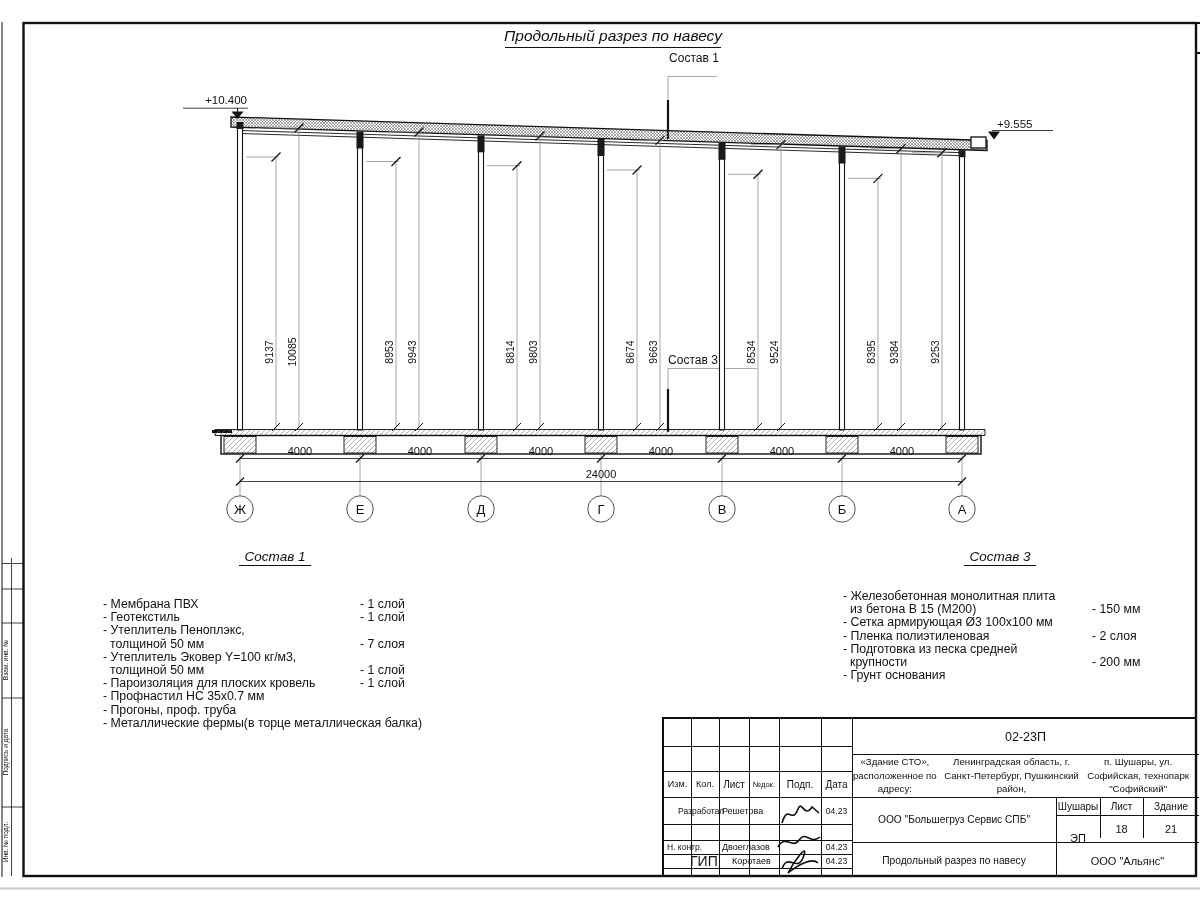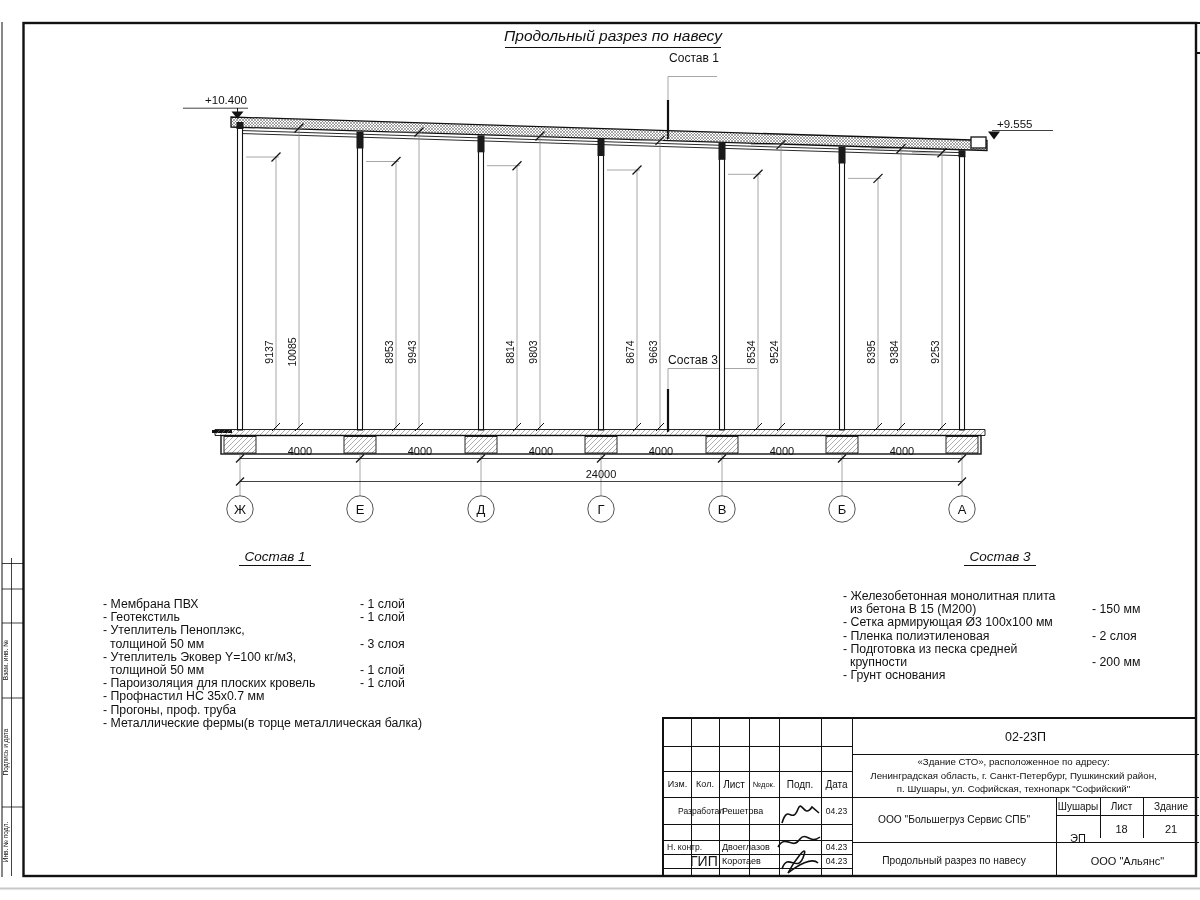--- a/index.html
+++ b/index.html
@@ -273,21 +273,21 @@
   </g>
 </svg>
 
 <div class="mhead" style="left:160px;top:549px;width:230px">
     <span>Состав 1</span>
   </div>
 <div class="mlist q1" style="left:103px;top:598px;width:380px">
   <div class="mrow"><span class="mname">- Мембрана ПВХ</span><span class="mqty">- 1 слой</span></div>
   <div class="mrow"><span class="mname">- Геотекстиль</span><span class="mqty">- 1 слой</span></div>
   <div class="mrow"><span class="mname">- Утеплитель Пеноплэкс,</span><span class="mqty"></span></div>
-  <div class="mrow"><span class="mname ind">толщиной 50 мм</span><span class="mqty">- 3 слоя</span></div>
+  <div class="mrow"><span class="mname ind">толщиной 50 мм</span><span class="mqty">- 7 слоя</span></div>
   <div class="mrow"><span class="mname">- Утеплитель Эковер Y=100 кг/м3,</span><span class="mqty"></span></div>
   <div class="mrow"><span class="mname ind">толщиной 50 мм</span><span class="mqty">- 1 слой</span></div>
   <div class="mrow"><span class="mname">- Пароизоляция для плоских кровель</span><span class="mqty">- 1 слой</span></div>
   <div class="mrow"><span class="mname">- Профнастил НС 35х0.7 мм</span><span class="mqty"></span></div>
   <div class="mrow"><span class="mname">- Прогоны, проф. труба</span><span class="mqty"></span></div>
   <div class="mrow"><span class="mname">- Металлические фермы(в торце металлическая балка)</span><span class="mqty"></span></div>
 </div>
 
 <div class="mhead" style="left:900px;top:549px;width:200px">
     <span>Состав 3</span>
@@ -331,33 +331,33 @@
   <div class="c" style="left:115px;top:52px;width:42px;height:26px;font-size:10px">Подп.</div>
   <div class="c" style="left:157px;top:52px;width:31px;height:26px;font-size:10px">Дата</div>
 
   <div class="c" style="left:1px;top:78px;width:54px;height:27px;font-size:8.5px;justify-content:flex-start;padding-left:13px">Разработал</div>
   <div class="c" style="left:55px;top:78px;width:60px;height:27px;font-size:9px;justify-content:flex-start;padding-left:3px">Решетова</div>
   <div class="c" style="left:157px;top:78px;width:31px;height:27px;font-size:8.5px">04.23</div>
   <div class="c" style="left:1px;top:121px;width:54px;height:14px;font-size:8.5px;justify-content:flex-start;padding-left:2px">Н. контр.</div>
   <div class="c" style="left:55px;top:121px;width:60px;height:14px;font-size:9px;justify-content:flex-start;padding-left:3px">Двоеглазов</div>
   <div class="c" style="left:157px;top:121px;width:31px;height:14px;font-size:8.5px">04.23</div>
   <div class="c" style="left:10px;top:135px;width:54px;height:14px;font-size:14px;justify-content:flex-start;padding-left:16px">ГИП</div>
-  <div class="c" style="left:55px;top:135px;width:60px;height:14px;font-size:9px;justify-content:flex-start;padding-left:3px">Коротаев</div>
+  <div class="c" style="left:55px;top:135px;width:60px;height:14px;font-size:9px;justify-content:flex-start;padding-left:13px">Коротаев</div>
   <div class="c" style="left:157px;top:135px;width:31px;height:14px;font-size:8.5px">04.23</div>
 
   <svg class="sig" style="left:114px;top:80px" width="44" height="30" viewBox="0 0 44 30">
     <path d="M4,24 C10,4 14,26 20,10 C24,0 26,20 34,8 L41,14" fill="none" stroke="#111" stroke-width="1.6"></path>
   </svg>
   <svg class="sig" style="left:110px;top:112px" width="50" height="46" viewBox="0 0 50 46">
     <path d="M4,16 C12,2 18,20 26,8 C32,0 36,14 46,6" fill="none" stroke="#111" stroke-width="1.6"></path>
     <path d="M8,38 C14,20 24,44 30,24 C34,12 20,30 14,42 C24,34 38,26 44,32" fill="none" stroke="#111" stroke-width="1.6"></path>
   </svg>
 
   <div class="c" style="left:188px;top:0;width:347px;height:35px;font-size:12.5px">02-23П</div>
-  <div class="c" style="left:176px;top:35px;width:347px;height:43px;font-size:9.7px;flex-direction:column;line-height:13.5px">
+  <div class="c" style="left:184px;top:35px;width:347px;height:43px;font-size:9.7px;flex-direction:row;line-height:13.5px">
     <span>«Здание СТО», расположенное по адресу:</span>
     <span>Ленинградская область, г. Санкт-Петербург, Пушкинский район,</span>
     <span>п. Шушары, ул. Софийская, технопарк "Софийский"</span>
   </div>
   <div class="c" style="left:188px;top:78px;width:204px;height:45px;font-size:10.2px">ООО "Большегруз Сервис СПБ"</div>
   <div class="c" style="left:392px;top:78px;width:44px;height:18px;font-size:10px">Шушары</div>
   <div class="c" style="left:436px;top:78px;width:43px;height:18px;font-size:10px">Лист</div>
   <div class="c" style="left:479px;top:78px;width:56px;height:18px;font-size:10px">Здание</div>
   <div class="c" style="left:392px;top:105px;width:44px;height:27px;font-size:11px">ЭП</div>
   <div class="c" style="left:436px;top:96px;width:43px;height:27px;font-size:11px">18</div>

